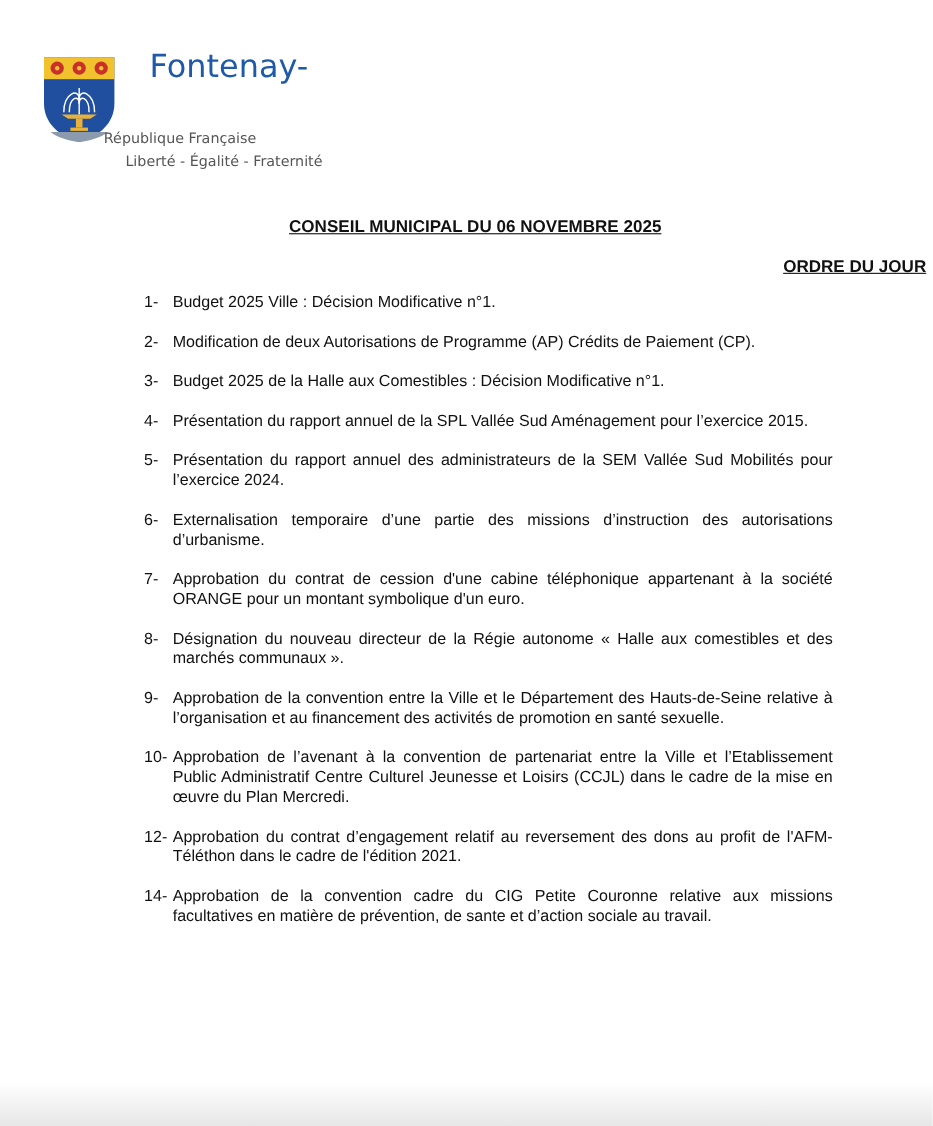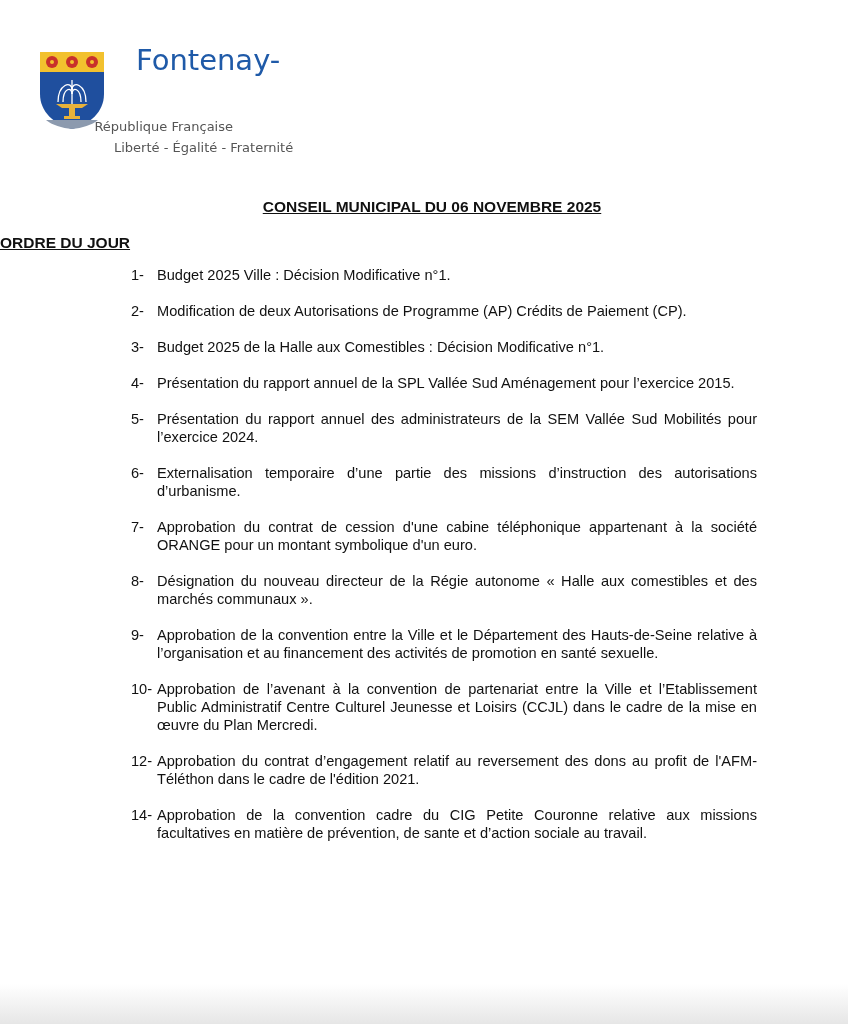--- a/index.html
+++ b/index.html
@@ -28,21 +28,21 @@
   }
   .motto {
     position: absolute; left: 32px; top: 90px; font-family: "DejaVu Sans", sans-serif;
     font-size: 13px; color: #555; white-space: nowrap; margin-left: 44px;
   }
   .title {
     position: absolute; left: 0; width: 864px; text-align: center;
     top: 198px; font-weight: bold; font-size: 15.5px; text-decoration: underline;
   }
   .subtitle {
-    position: absolute; left: 0; width: 842px; text-align: left;
+    position: absolute; left: 0; width: 842px; text-align: right;
     top: 234px; font-weight: bold; font-size: 15.5px; text-decoration: underline;
   }
   .agenda { position: absolute; left: 131px; top: 266px; width: 626px; }
   .item { position: relative; padding-left: 26px; font-size: 14.6px; line-height: 18px; text-align: justify; margin-bottom: 18px; }
   .item .num { position: absolute; left: 0; top: 0; }
   .item .text { display: block; }
   .footer-fade {
     position: absolute; left: 0; bottom: 0; width: 848px; height: 40px;
     background: linear-gradient(to bottom, rgba(255,255,255,0), #e6e6e6);
   }

